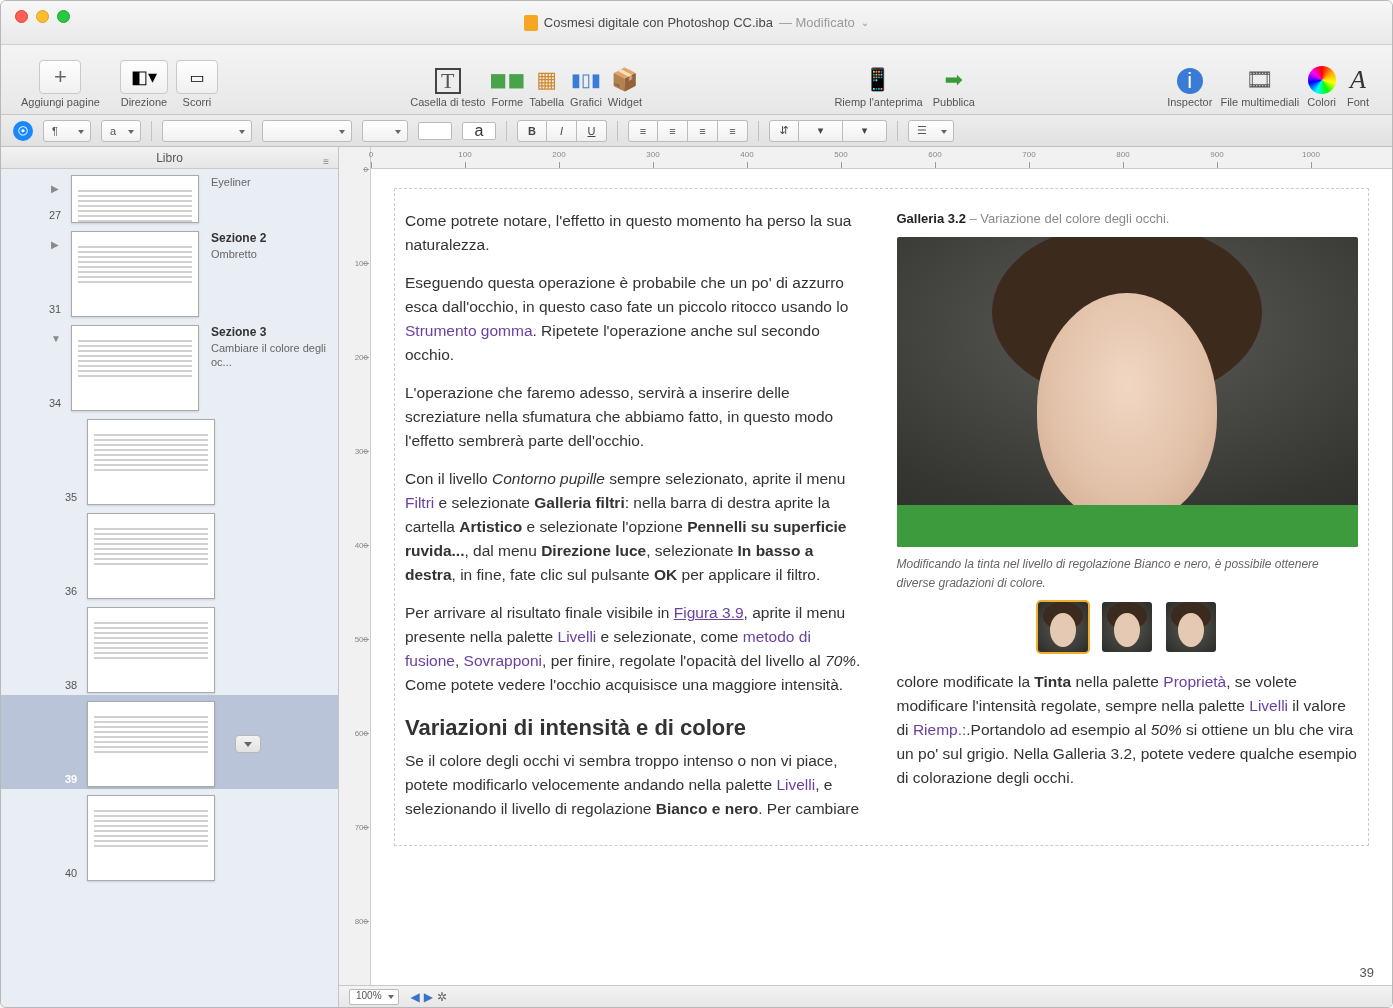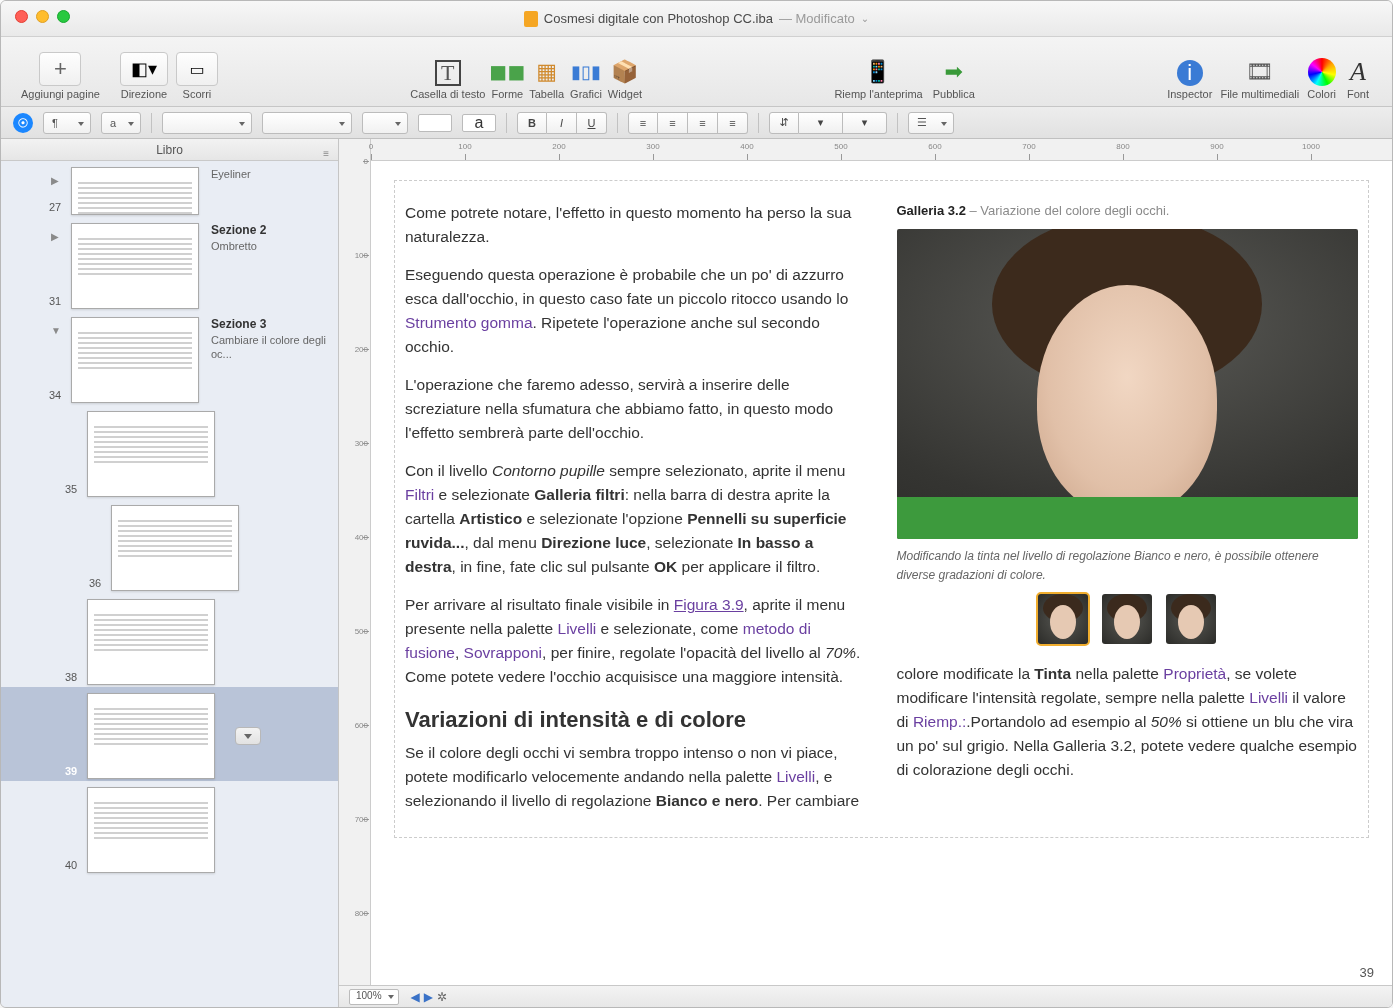--- a/index.html
+++ b/index.html
@@ -1,18 +1,18 @@
 <!DOCTYPE html>
 <html><head>
 <meta charset="utf-8">
 <style>
 * { margin: 0; padding: 0; box-sizing: border-box; font-family: -apple-system, "Helvetica Neue", Arial, sans-serif; }
 body { background: #fff; }
 .window { width: 1393px; height: 1008px; margin: 0 auto; border: 1px solid #b8b8b8; border-radius: 6px; overflow: hidden; box-shadow: 0 8px 30px rgba(0,0,0,.12); background: #ececec; display: flex; flex-direction: column; }
-.titlebar { height: 36px; background: linear-gradient(#f7f7f7,#e9e9e9); display: flex; align-items: center; justify-content: center; position: relative; border-bottom: 1px solid #d0d0d0; }
+.titlebar { height: 44px; background: linear-gradient(#f7f7f7,#e9e9e9); display: flex; align-items: center; justify-content: center; position: relative; border-bottom: 1px solid #d0d0d0; }
 .traffic { position: absolute; left: 14px; top: 9px; display: flex; gap: 8px; }
 .traffic span { width: 13px; height: 13px; border-radius: 50%; display: inline-block; }
 .tl-close { background:#ff5f57; border:1px solid #e33e32; }
 .tl-min { background:#ffbd2e; border:1px solid #e0a023; }
 .tl-max { background:#28c940; border:1px solid #17a82e; }
 .title { font-size: 13px; color:#4a4a4a; display:flex; align-items:center; gap:6px;}
 .title .doc-icon { width:14px; height:16px; background:#f5a623; border-radius:2px; display:inline-block; position:relative;}
 .title .mod { color:#9a9a9a; }
 .toolbar { height: 70px; background: linear-gradient(#f4f4f4,#e7e7e7); border-bottom:1px solid #c6c6c6; display:flex; align-items:flex-end; padding: 0 20px 6px 20px; gap: 20px; }
 .tbgroup { display:flex; flex-direction:column; align-items:center; gap:2px; }
@@ -303,21 +303,21 @@
                   <div class="tb-line"></div>
                   <div class="tb-line"></div>
                   <div class="tb-line"></div>
                   <div class="tb-line"></div>
                   <div class="tb-line"></div>
                 </div>
               </div>
               <div class="pnum" style="position: absolute; left: -22px; bottom: 2px;">35</div>
             </div>
           </div>
-          <div class="row" style="padding-left: 110px;">
+          <div class="row" style="padding-left: 86px;">
             <div style="position: relative;">
               <div class="thumb">
                 <div class="tb-lines">
                   <div class="tb-line"></div>
                   <div class="tb-line"></div>
                   <div class="tb-line"></div>
                   <div class="tb-line"></div>
                   <div class="tb-line"></div>
                   <div class="tb-line"></div>
                   <div class="tb-line"></div>

